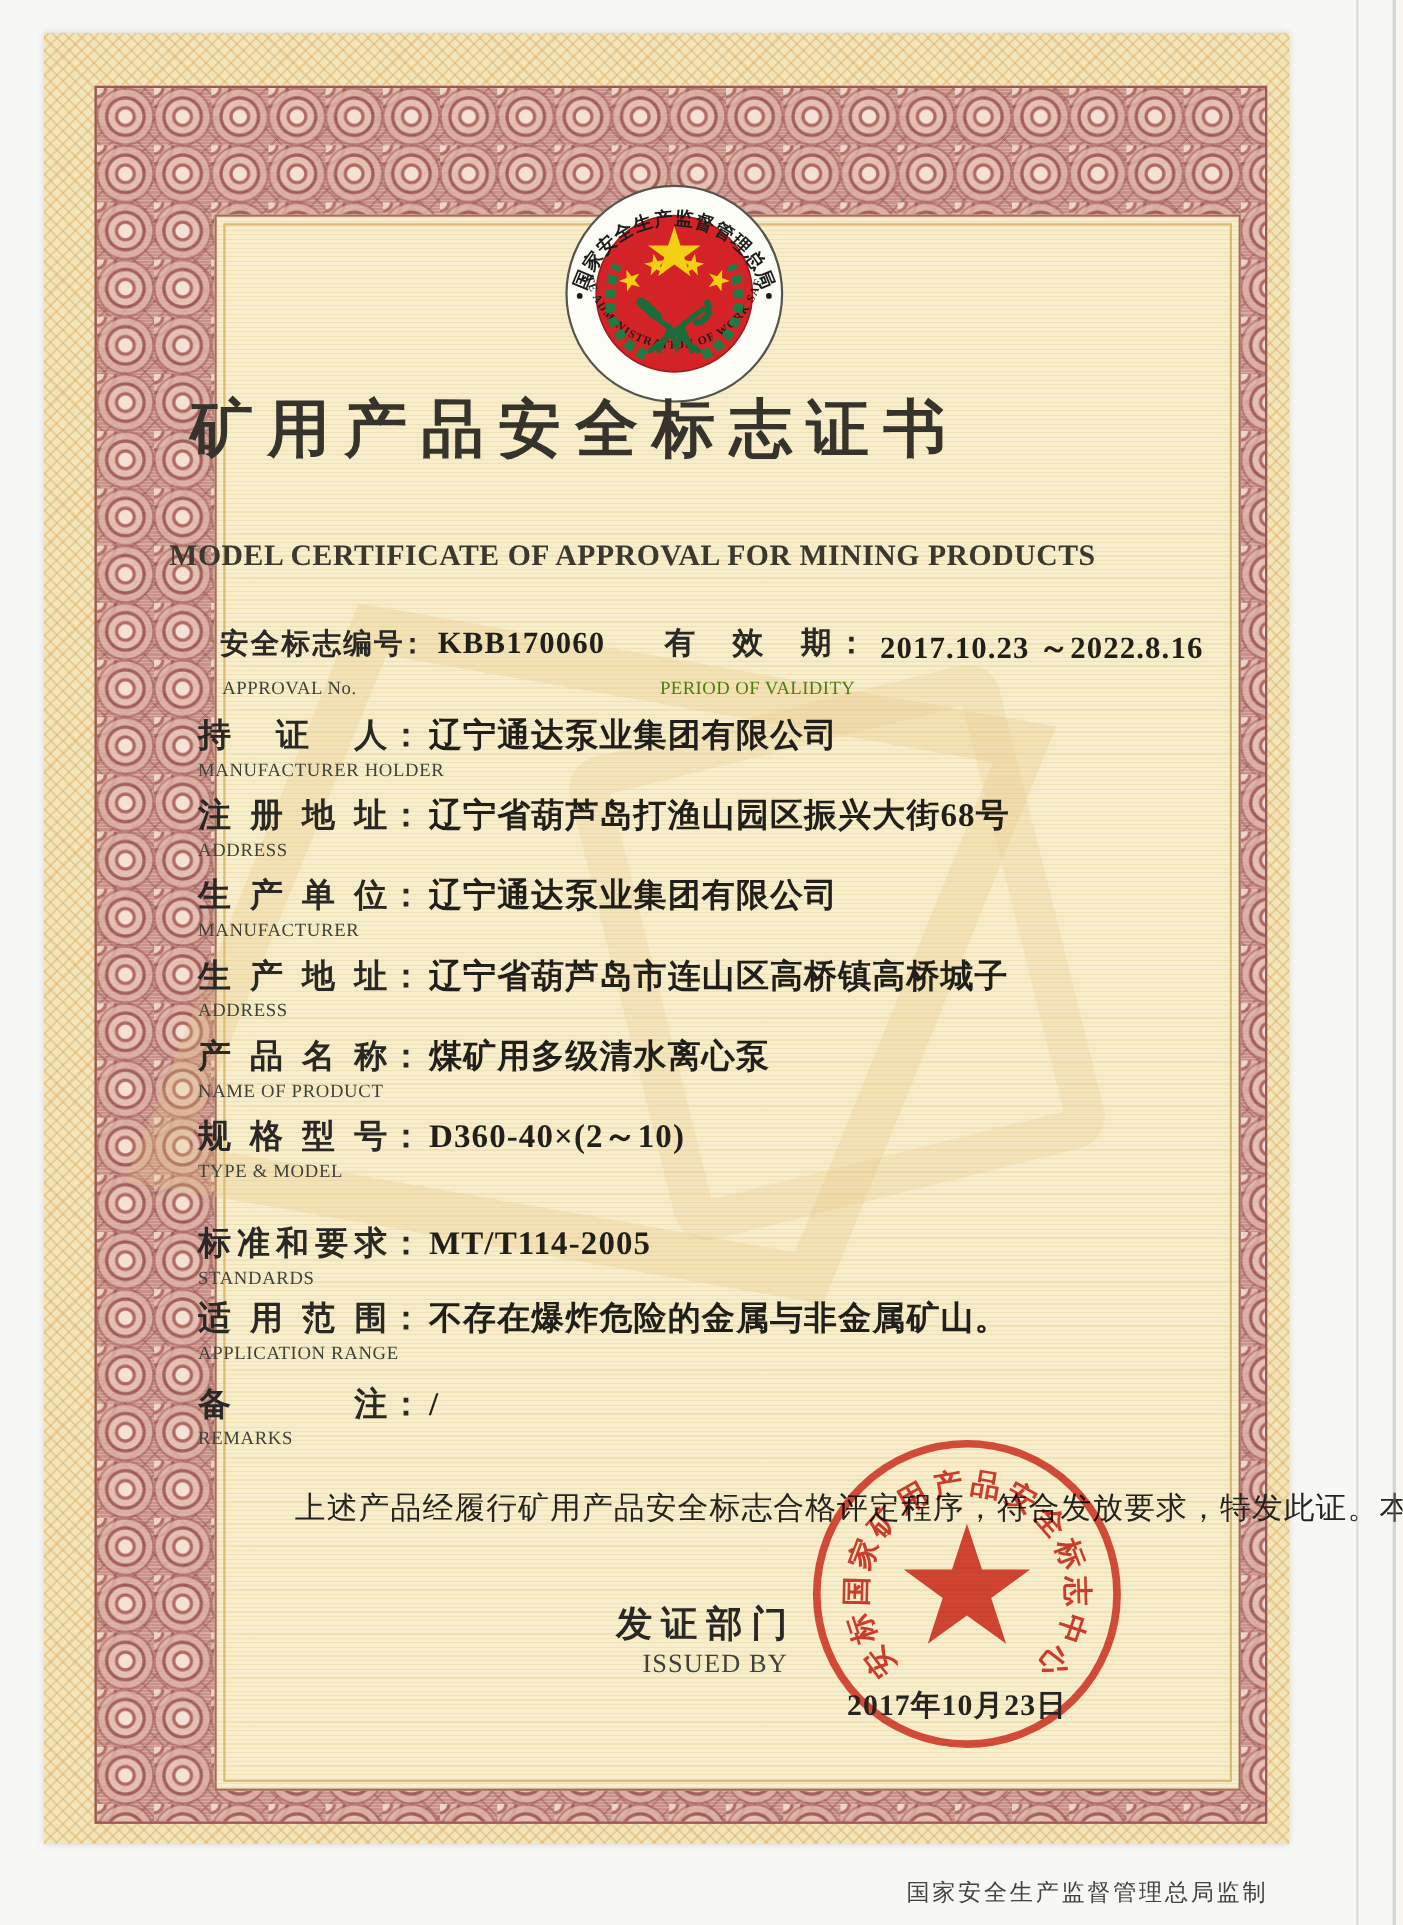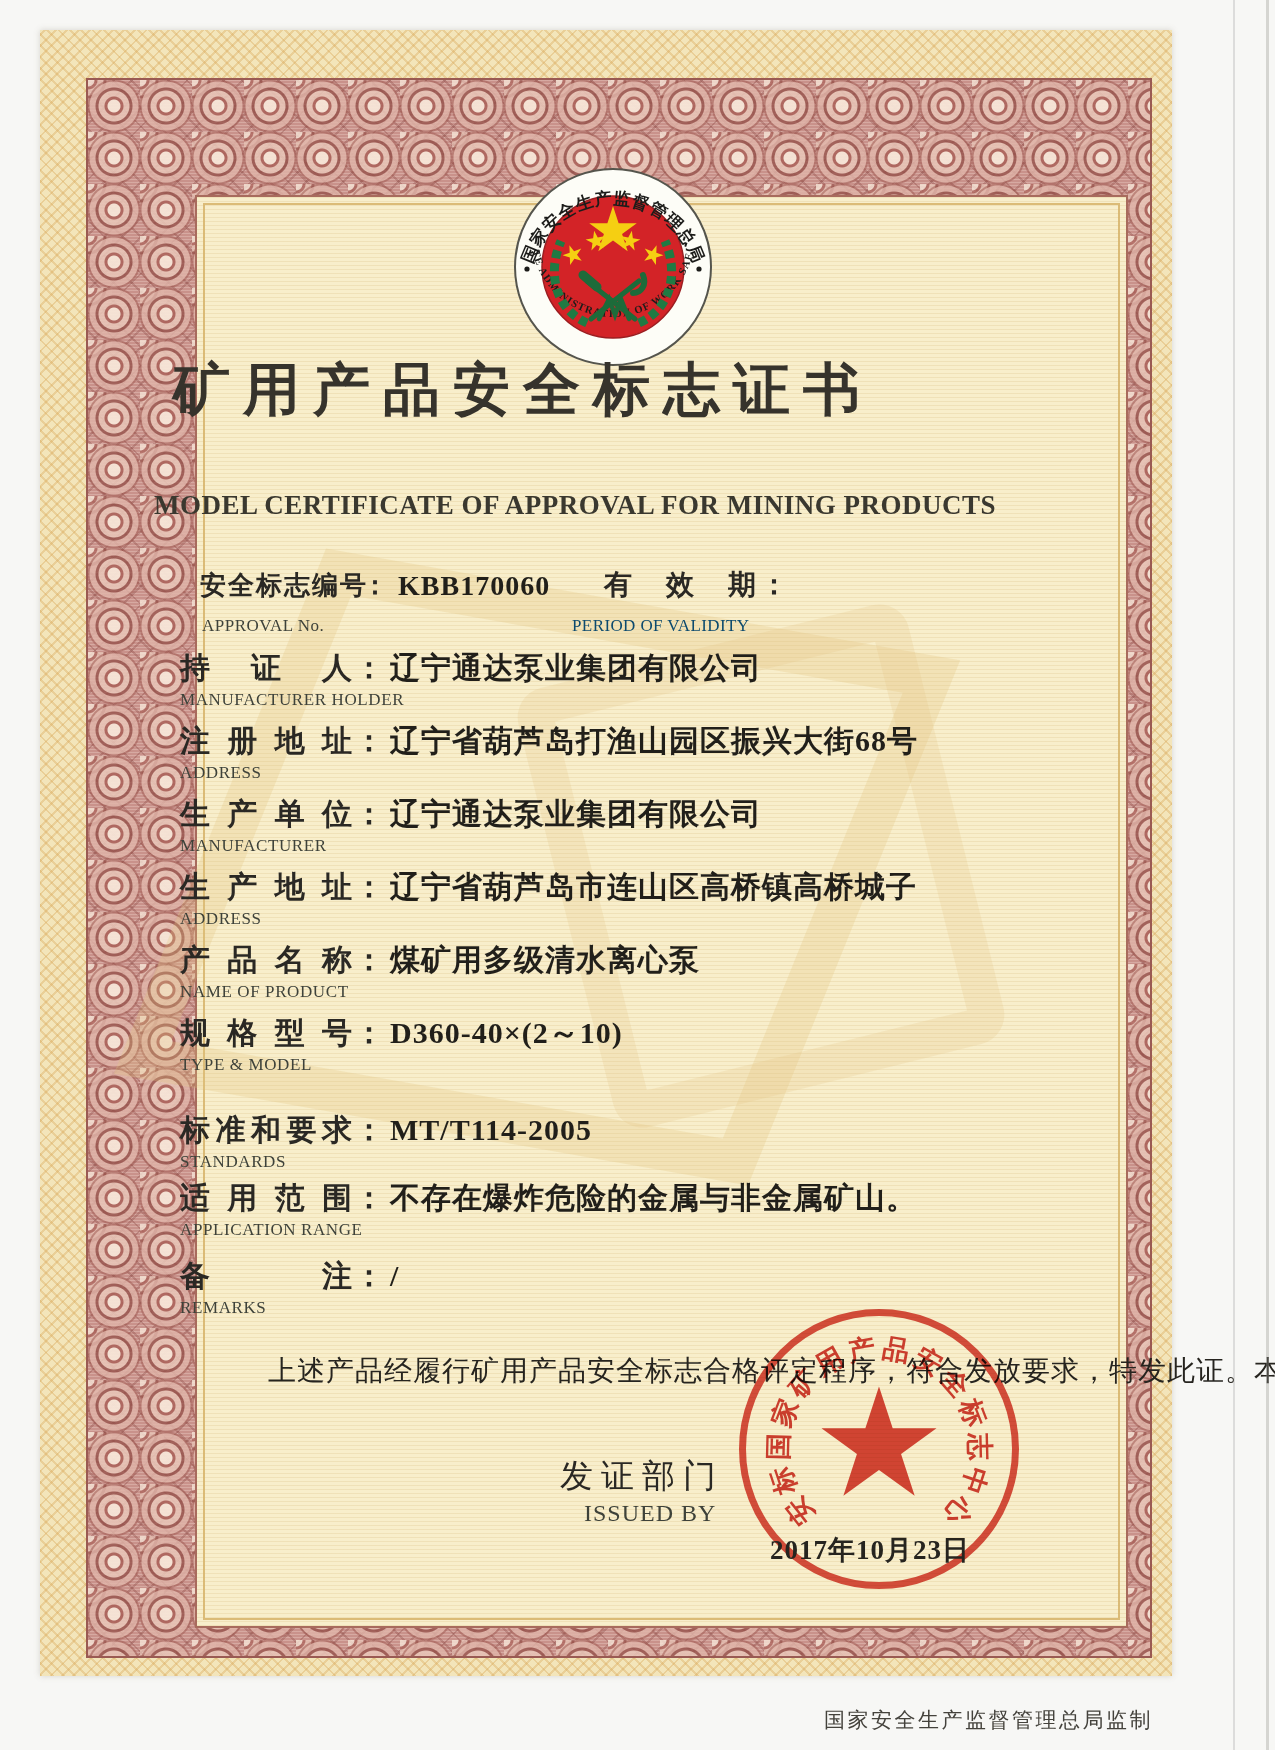--- a/index.html
+++ b/index.html
@@ -53,26 +53,26 @@
   .val{font-size:30px;font-weight:600;color:#211f1a;letter-spacing:1px;}
   .sub{position:absolute;left:0;top:42px;font-size:17px;color:#3e423a;letter-spacing:.6px;white-space:nowrap;}
   
   .ap-lbl{position:absolute;left:200px;top:568px;font-size:26px;font-weight:bold;color:#2a2824;letter-spacing:2px;}
   .ap-val{position:absolute;left:398px;top:570px;font-size:28px;font-weight:600;color:#211f1a;letter-spacing:1px;}
   .ap-sub{position:absolute;left:202px;top:616px;font-size:17px;color:#3e423a;letter-spacing:.5px;}
   .pv-lbl{position:absolute;left:604px;top:566px;display:inline-flex;justify-content:space-between;width:152px;
           font-size:28px;font-weight:bold;color:#2a2824;}
   .pv-colon{position:absolute;left:760px;top:566px;font-size:28px;font-weight:bold;color:#2a2824;}
   .pv-val{position:absolute;left:800px;top:570px;font-size:28px;font-weight:600;color:#211f1a;letter-spacing:1px;}
-  .pv-sub{position:absolute;left:572px;top:616px;font-size:17px;color:#0c4a6e;letter-spacing:.4px;}
+  .pv-sub{position:absolute;left:600px;top:616px;font-size:17px;color:#4d7c0f;letter-spacing:.4px;}
   
   .st1{position:absolute;left:247px;top:1352px;font-size:28px;color:#26241f;letter-spacing:1px;white-space:nowrap;margin-left:21px;}
   .st2{position:absolute;left:185px;top:1396px;font-size:28px;color:#26241f;letter-spacing:1.5px;white-space:nowrap;}
   
-  .issued{position:absolute;left:560px;top:1454px;font-size:33px;font-weight:normal;color:#2a2824;letter-spacing:8px;}
+  .issued{position:absolute;left:560px;top:1454px;font-size:33px;font-weight:bold;color:#2a2824;letter-spacing:8px;}
   .issued-sub{position:absolute;left:584px;top:1500px;font-size:24px;color:#3e423a;letter-spacing:1px;}
   .date{position:absolute;left:770px;top:1532px;font-size:27px;font-weight:600;color:#26241f;letter-spacing:1px;z-index:3;}
   .footer{position:absolute;right:122px;top:1706px;font-size:21px;color:#44423c;letter-spacing:2.5px;}
   
   .stamp{position:absolute;left:739px;top:1309px;width:266px;height:266px;border-radius:50%;
     border:7px solid rgba(211,57,46,.88);z-index:2;mix-blend-mode:multiply;}
   .stamp-star{position:absolute;left:50%;top:50%;transform:translate(-50%,-54%);
     font-family:"DejaVu Sans",sans-serif;font-size:150px;color:rgba(211,57,46,.92);line-height:1;}
   .stamp-ch{position:absolute;left:50%;top:50%;font-size:27px;font-weight:bold;color:rgba(205,50,40,.92);line-height:1;}
 </style>
@@ -135,20 +135,21 @@
   <div class="ap-lbl">安全标志编号</div>
   <span class="ap-lbl" style="left:362px">：</span>
   <div class="ap-val">KBB170060</div>
   <div class="ap-sub">APPROVAL No.</div>
   <div class="pv-lbl" id="pv-lbl">
       <i style="font-style: normal;">有</i>
       <i style="font-style: normal;">效</i>
       <i style="font-style: normal;">期</i>
     </div>
   <div class="pv-colon">：</div>
+  <div class="pv-val">2017.10.23 ～2022.8.16</div>
   <div class="pv-sub">PERIOD OF VALIDITY</div>
 
   <div id="rows">
       <div class="row" style="top: 648px;"><span class="lbl">
           <i>持</i>
           <i>证</i>
           <i>人</i>
         </span><span class="colon">：</span><span class="val">辽宁通达泵业集团有限公司</span><div class="sub">MANUFACTURER HOLDER</div></div>
       <div class="row" style="top: 721px;"><span class="lbl">
           <i>注</i>

